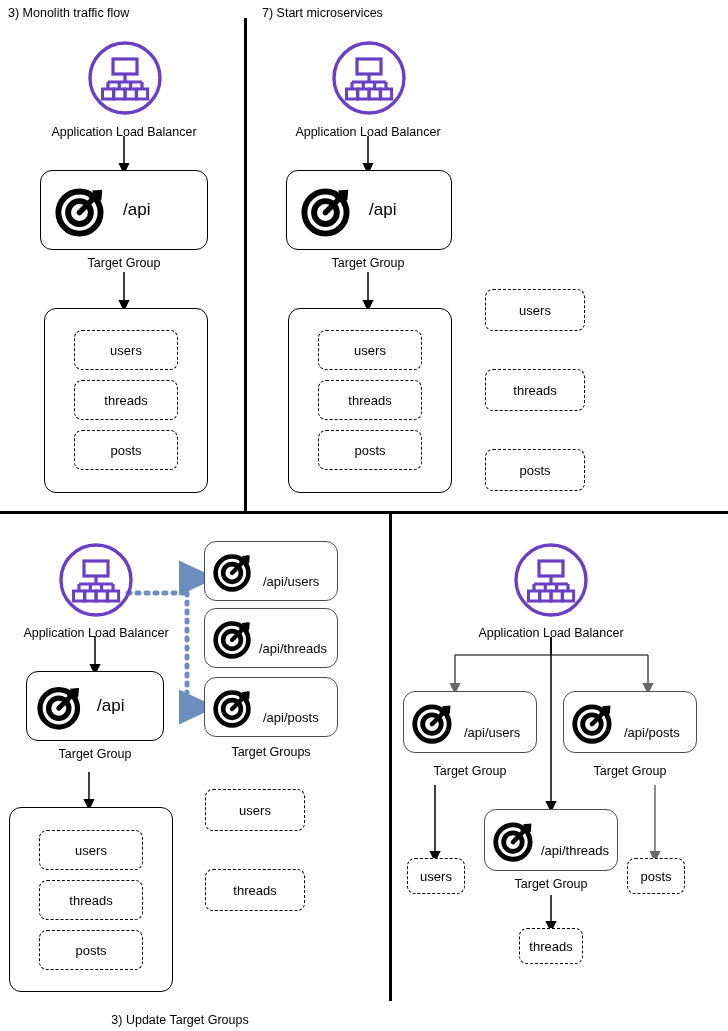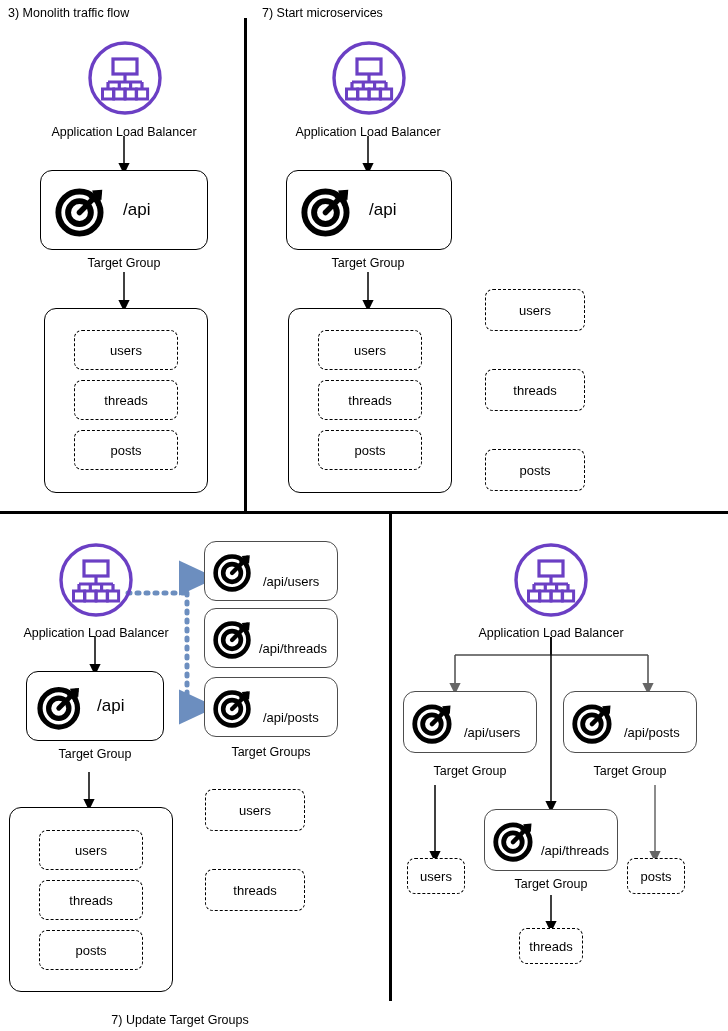--- a/index.html
+++ b/index.html
@@ -253,21 +253,21 @@
   <div class="lbl" style="left:191px;top:745px;width:160px;">Target Groups</div>
 
   <div class="solidbox" style="left:9px;top:807px;width:164px;height:185px;"></div>
   <div class="dashbox" style="left:39px;top:830px;width:104px;height:40px;">users</div>
   <div class="dashbox" style="left:39px;top:880px;width:104px;height:40px;">threads</div>
   <div class="dashbox" style="left:39px;top:930px;width:104px;height:40px;">posts</div>
 
   <div class="dashbox" style="left:205px;top:789px;width:100px;height:42px;">users</div>
   <div class="dashbox" style="left:205px;top:869px;width:100px;height:42px;">threads</div>
 
-  <div class="lbl" style="left:20px;top:1013px;width:320px;">7) Update Target Groups</div>
+  <div class="lbl" style="left:20px;top:1013px;width:320px;">3) Update Target Groups</div>
 
   <div class="alb" style="left:512px;top:541px;">
     <svg width="78" height="78" viewBox="0 0 78 78">
       <circle cx="39" cy="39" r="35" fill="none" stroke="#6B3FC4" stroke-width="3.4"></circle>
       <rect x="27" y="20" width="24" height="15" fill="none" stroke="#6B3FC4" stroke-width="3.2"></rect>
       <line x1="39" y1="35" x2="39" y2="43" stroke="#6B3FC4" stroke-width="3.2"></line>
       <line x1="22" y1="43" x2="56" y2="43" stroke="#6B3FC4" stroke-width="3.2"></line>
       <line x1="22" y1="43" x2="22" y2="50" stroke="#6B3FC4" stroke-width="3.2"></line>
       <line x1="33.3" y1="43" x2="33.3" y2="50" stroke="#6B3FC4" stroke-width="3.2"></line>
       <line x1="44.6" y1="43" x2="44.6" y2="50" stroke="#6B3FC4" stroke-width="3.2"></line>

